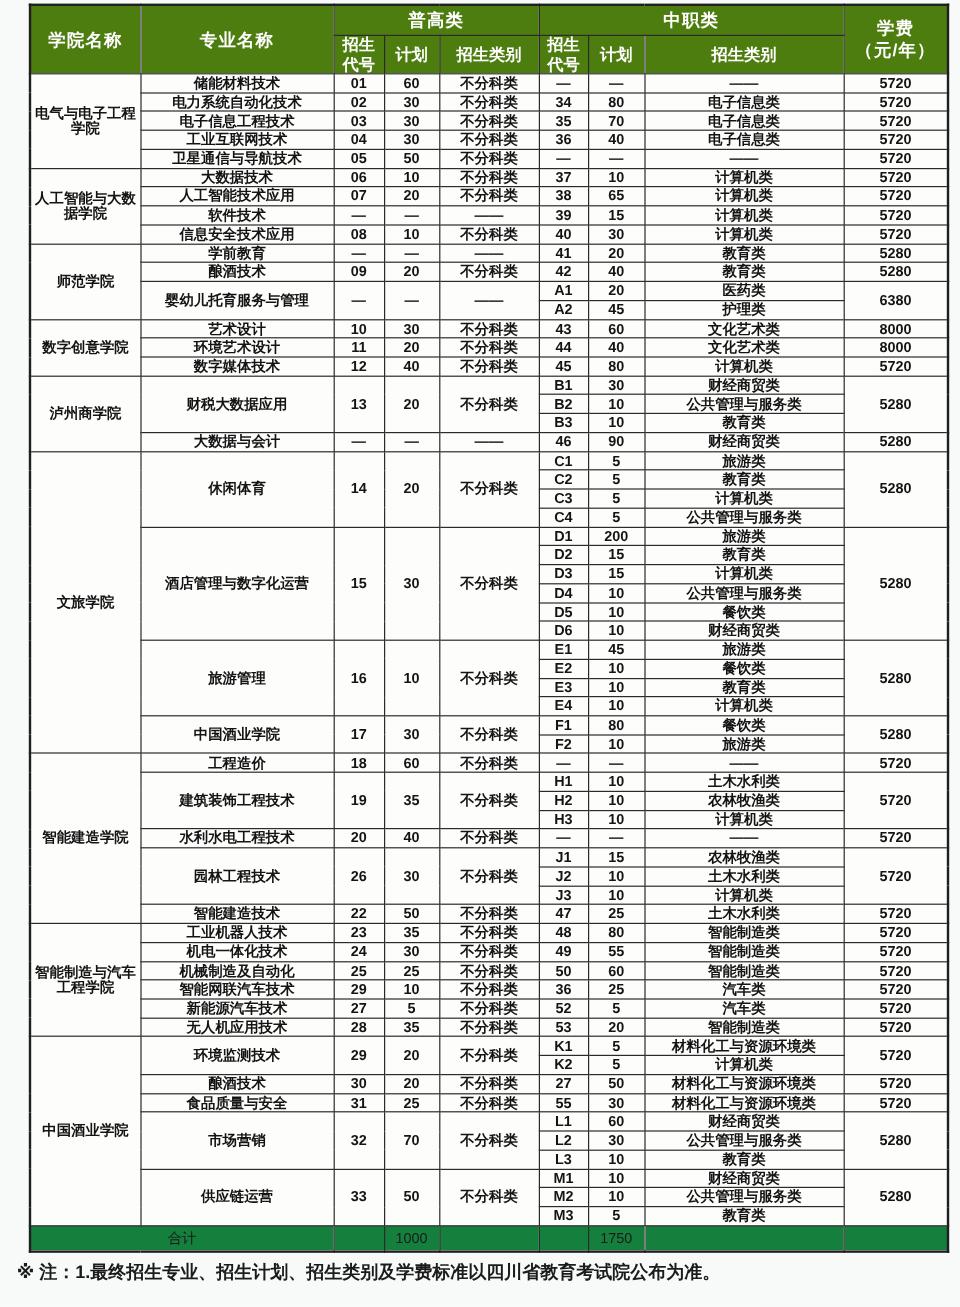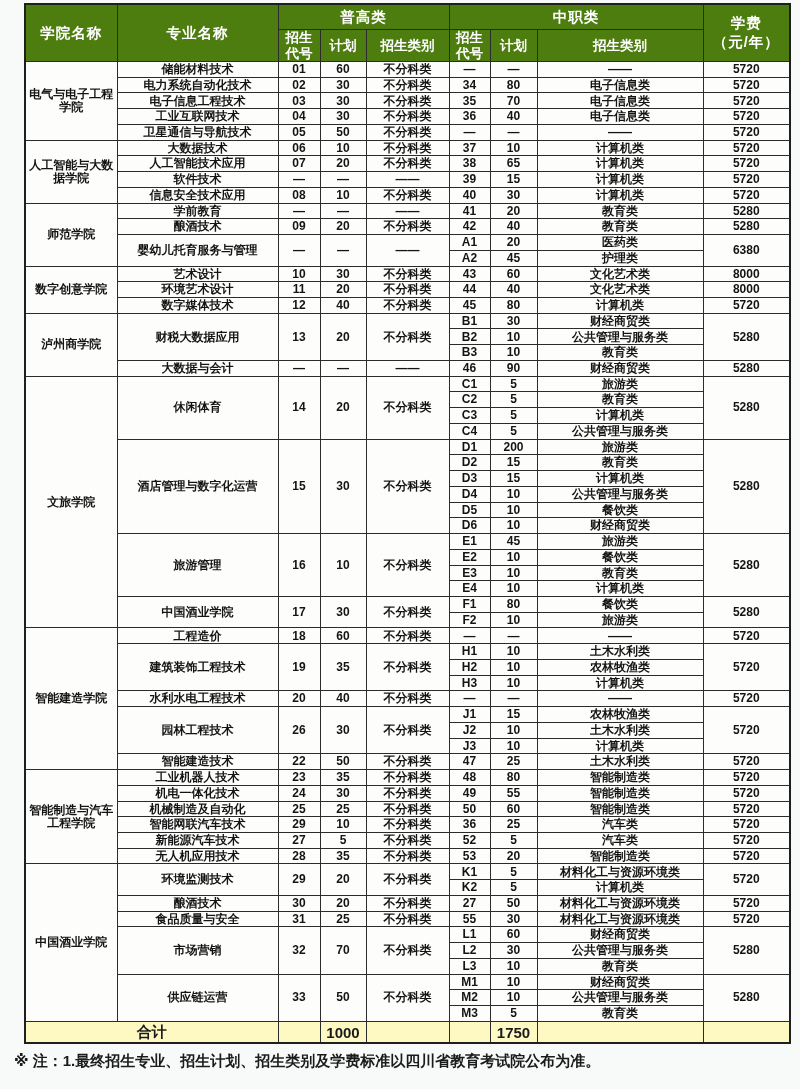--- a/index.html
+++ b/index.html
@@ -8,21 +8,21 @@
   table.adm{border-collapse:collapse;table-layout:fixed;width:765px;margin-left:24px;background:#fdfdfc;border:2px solid #1f1f1f;}
   .adm th,.adm td{border:1px solid #2b2b2b;text-align:center;vertical-align:middle;padding:0 1px;overflow:hidden;white-space:normal;}
   .adm thead th{background:#4d7c0f;color:#ffffff;font-weight:600;}
   .group-row th{height:24px;font-size:14.5px;letter-spacing:1px;}
   .sub-header-row th{height:31px;font-size:13.5px;line-height:1.12;}
   .tuition-head span{display:block;}
   .adm tbody tr{height:15.74px;}
   .adm tbody td,.adm tbody th{font-size:12px;line-height:1.05;font-weight:600;color:#141414;background:#fdfdfc;}
   .adm tbody th.college-cell{font-weight:600;margin-left:14px;}
   .adm tfoot tr{height:22px;}
-  .adm tfoot td{font-size:15px;font-weight:700;background:#fef9c3;}
+  .adm tfoot td{font-size:12px;font-weight:400;background:#15803d;}
   .notes{margin:7px 0 0 14px;font-size:15px;font-weight:700;line-height:19px;color:#1b1b1b;}
   .note-line-2{padding-left:74px;}
 </style>
 </head>
 <body>
 
 <div class="page">
 
   <table class="adm">
     <colgroup>

